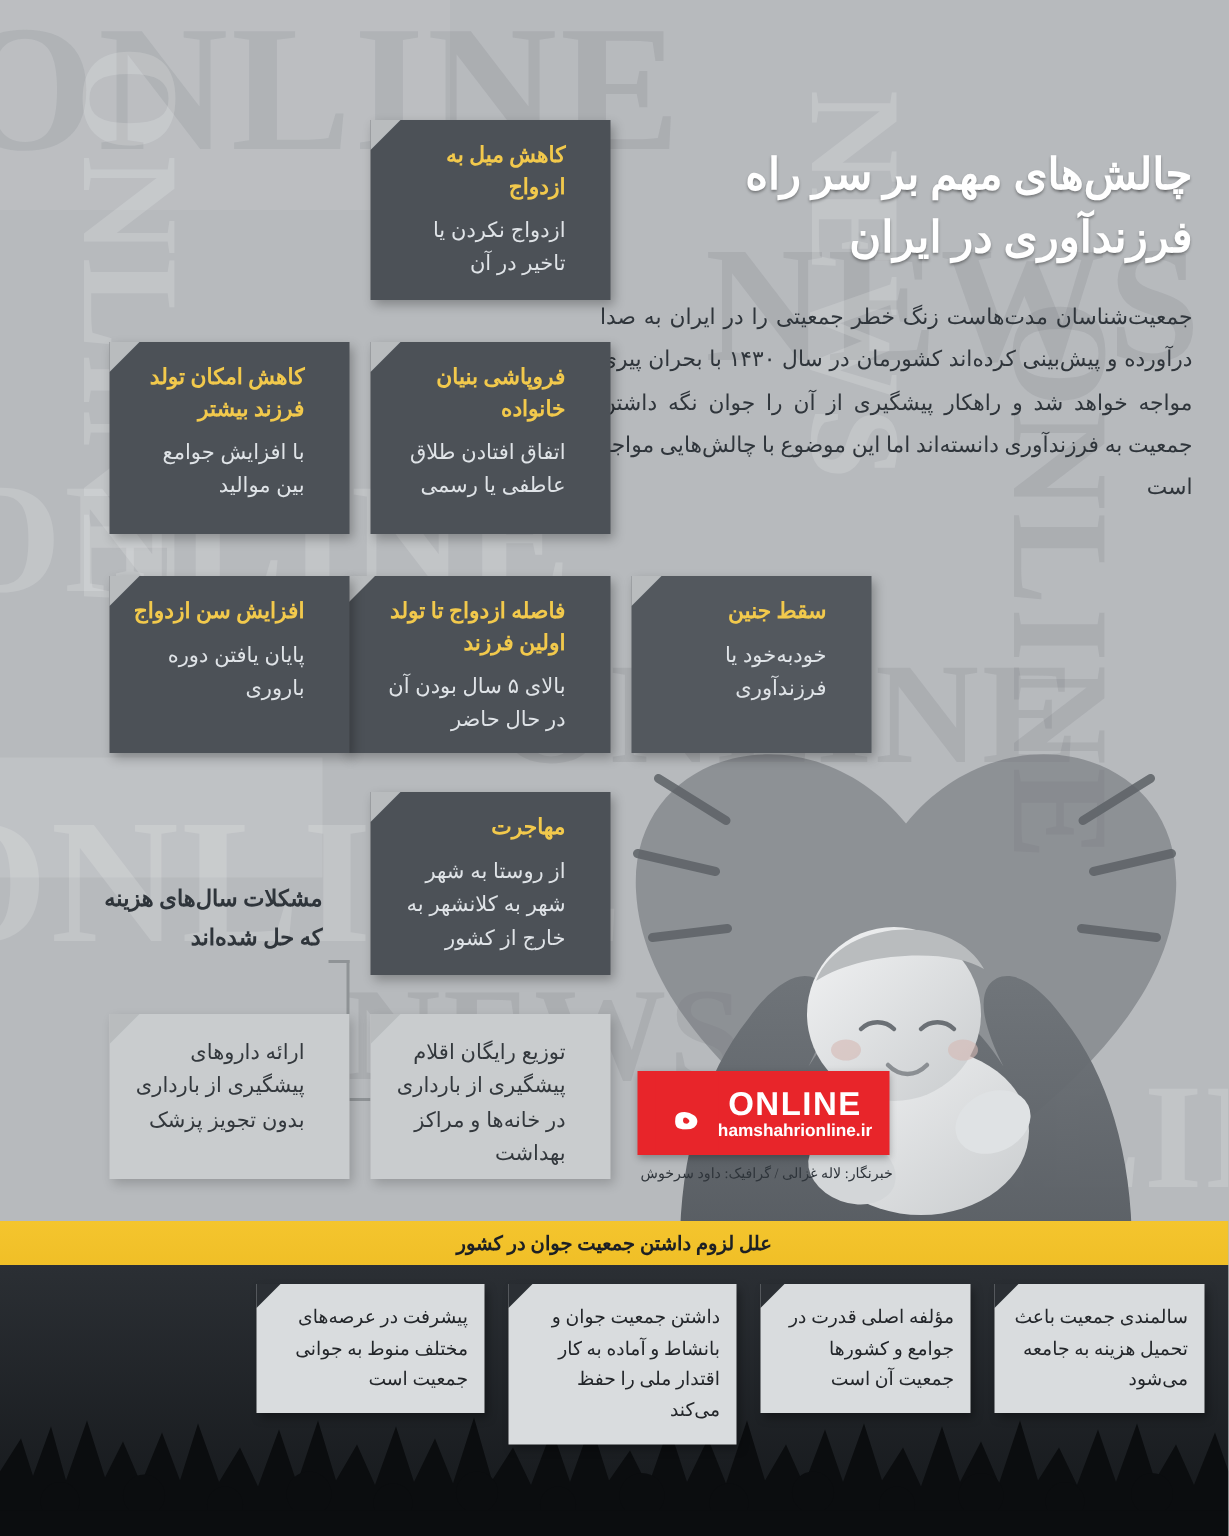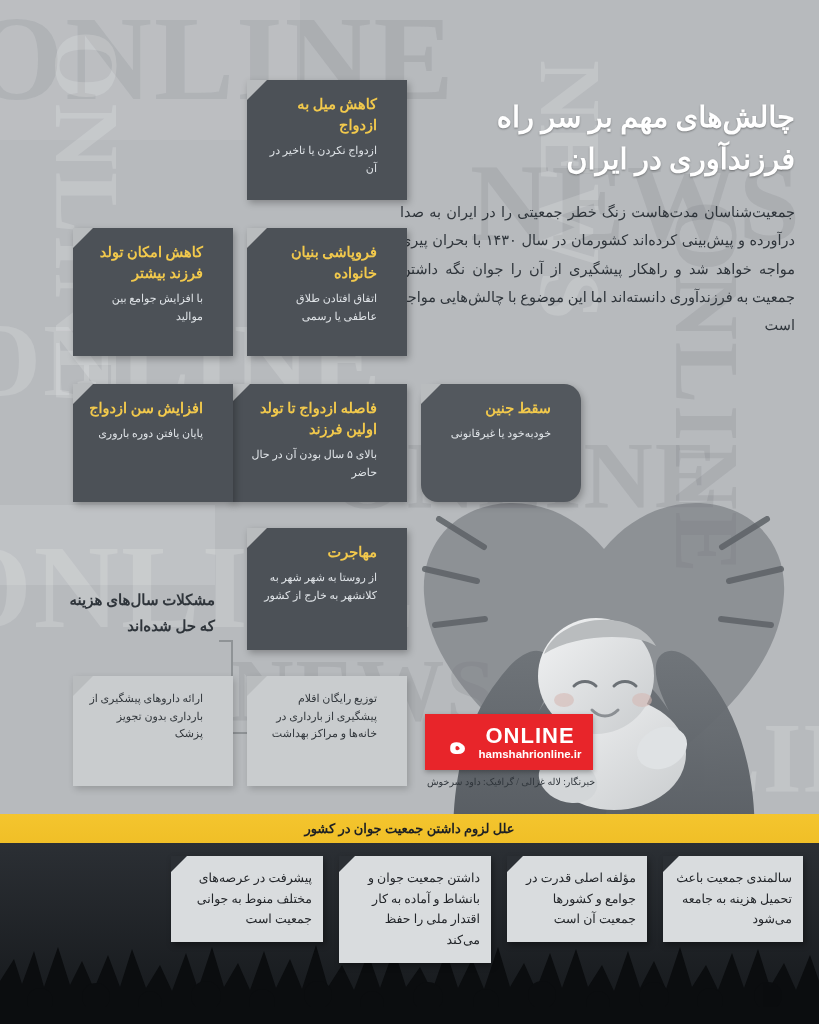--- a/index.html
+++ b/index.html
@@ -69,31 +69,31 @@
     border-top:20px solid #b9bcbe;
     border-right:20px solid transparent;
   }
   .card .ct{
     font-size:14.5px;font-weight:bold;line-height:1.45;
     color:#f2c94c;
     font-family:"Liberation Serif","DejaVu Serif",serif;
     margin-bottom:6px;
   }
   .card .cb{
-    font-size:11px;line-height:1.6;
+    font-size:14px;line-height:1.6;
     color:#dfe3e7;
-    font-family:Liberation Serif, serif;
+    font-family:Liberation Sans, sans-serif;
   }
   
   .card.light{
     background:#c9ccce;color:#3a3f45;box-shadow:2px 3px 7px rgba(0,0,0,.18);margin-left:22px;
   }
   .card.light .fold{border-top-color:#b9bcbe;}
   .card.light .cb{color:#33383d;}
-  .card.dark2{background:#53585e;border-radius:17px;}
+  .card.dark2{background:#53585e;}
   
   .plainlabel{
     position:absolute;
     text-align:right;direction:rtl;
     font-family:"Liberation Serif","DejaVu Serif",serif;
     font-weight:bold;font-size:15px;line-height:1.7;
     color:#2f353b;
   }
   .connector{
     position:absolute;background:#8f9396;height:2px;
@@ -231,21 +231,21 @@
 
 <div class="card" style="top:228px;right:586px;width:160px;height:128px;">
   <span class="fold"></span>
   <div class="ct">کاهش امکان تولد فرزند بیشتر</div>
   <div class="cb">با افزایش جوامع بین موالید</div>
 </div>
 
 <div class="card dark2" style="top:384px;right:238px;width:160px;height:118px;">
   <span class="fold"></span>
   <div class="ct">سقط جنین</div>
-  <div class="cb">خودبه‌خود یا غیرقانونی</div>
+  <div class="cb">خودبه‌خود یا فرزندآوری</div>
 </div>
 
 <div class="card" style="top:384px;right:412px;width:177px;height:118px;">
   <span class="fold"></span>
   <div class="ct">فاصله ازدواج تا تولد اولین فرزند</div>
   <div class="cb">بالای ۵ سال بودن آن در حال حاضر</div>
 </div>
 
 <div class="card" style="top:384px;right:586px;width:160px;height:118px;">
   <span class="fold"></span>

